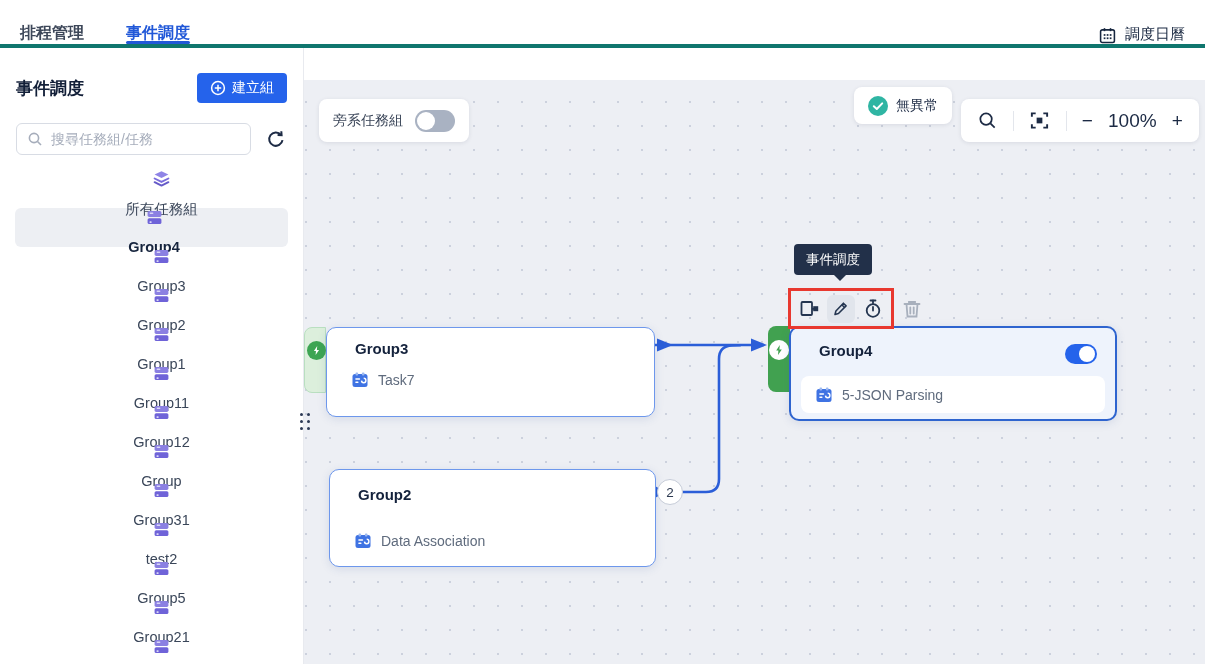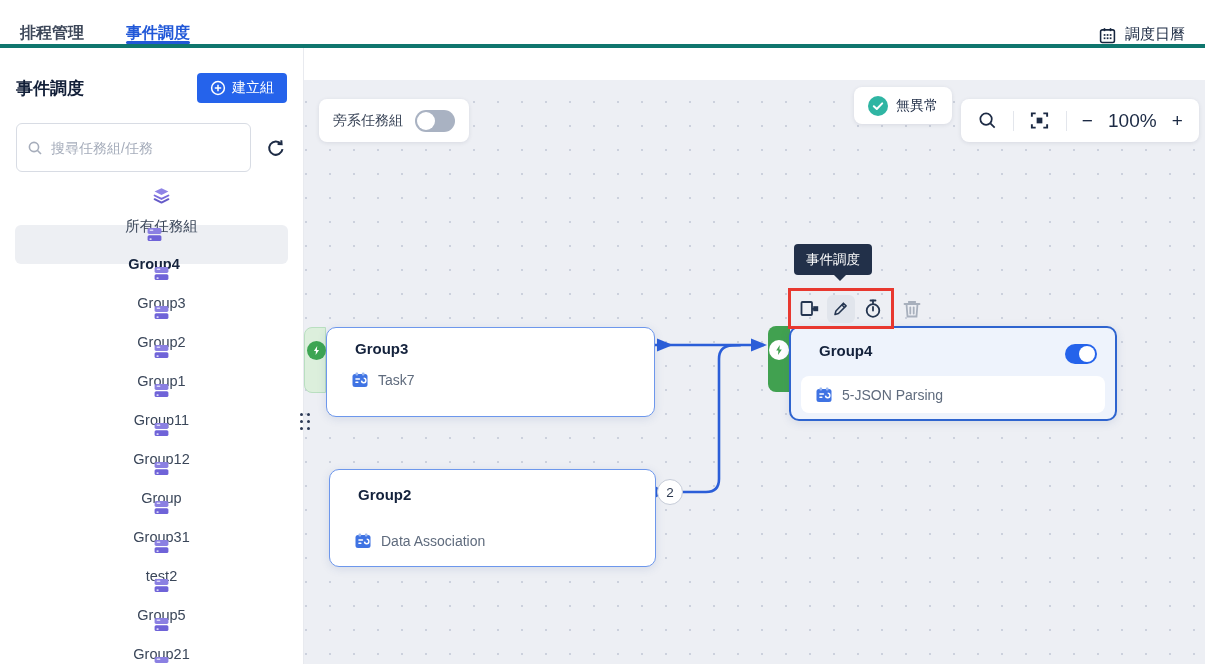--- a/index.html
+++ b/index.html
@@ -26,21 +26,21 @@
             background-image:radial-gradient(circle,#ccd1dd 1.3px,transparent 1.45px);
             background-size:24px 24px; background-position:14px 10px;margin-top:32px; }
 
   
   .sb-head { display:flex; align-items:center; justify-content:space-between;
              padding:25px 16px 0 16px; }
   .sb-title { font-size:17px; font-weight:bold; color:#121f38; }
   .create-btn { display:flex; align-items:center; gap:6px; background:#2563eb; color:#fff;
              border:none; border-radius:4px; height:30px; padding:0 13px; font-size:14px; cursor:pointer; }
   .sb-search-row { display:flex; align-items:center; gap:14px; padding:20px 16px 0 16px; }
-  .search-box { flex:1; display:flex; align-items:center; gap:8px; height:49px;
+  .search-box { flex:1; display:flex; align-items:center; gap:8px; height:32px;
              border:1px solid #d8dce4; border-radius:6px; padding:0 10px; background:#fff; }
   .search-box input { border:none; outline:none; flex:1; font-size:14px; color:#333;
              font-family:inherit; background:transparent; }
   .search-box input::placeholder { color:#a6adbb; }
   .refresh { width:22px; height:22px; cursor:pointer; flex:none; }
   .sb-list { margin-top:14px; }
   .s-item { height:39px; display:flex; align-items:center; gap:12px; padding-left:20px;
              font-size:14.5px; color:#3a4659; cursor:pointer;flex-direction:column; }
   .s-item.selected { margin:0 15px; padding-left:5px; background:#edeff3;
              border-radius:6px; font-weight:bold; color:#16243d; }

